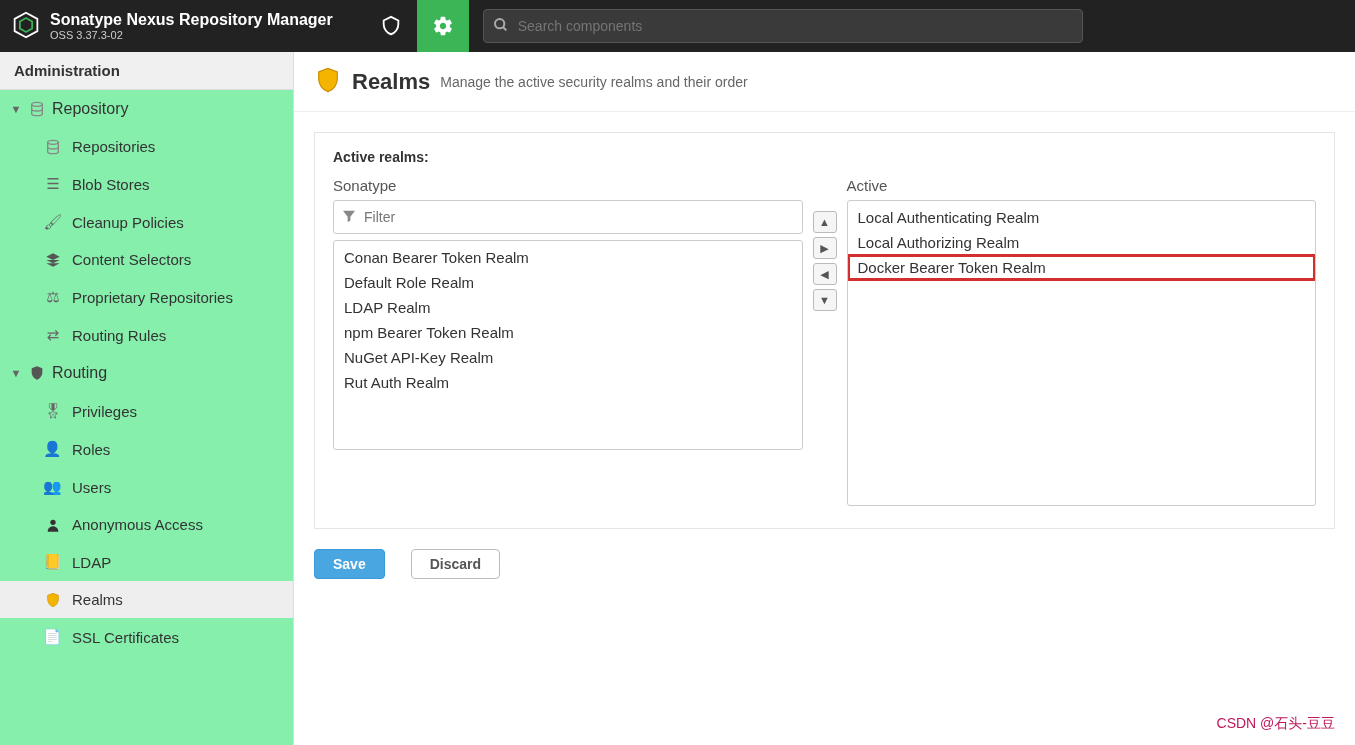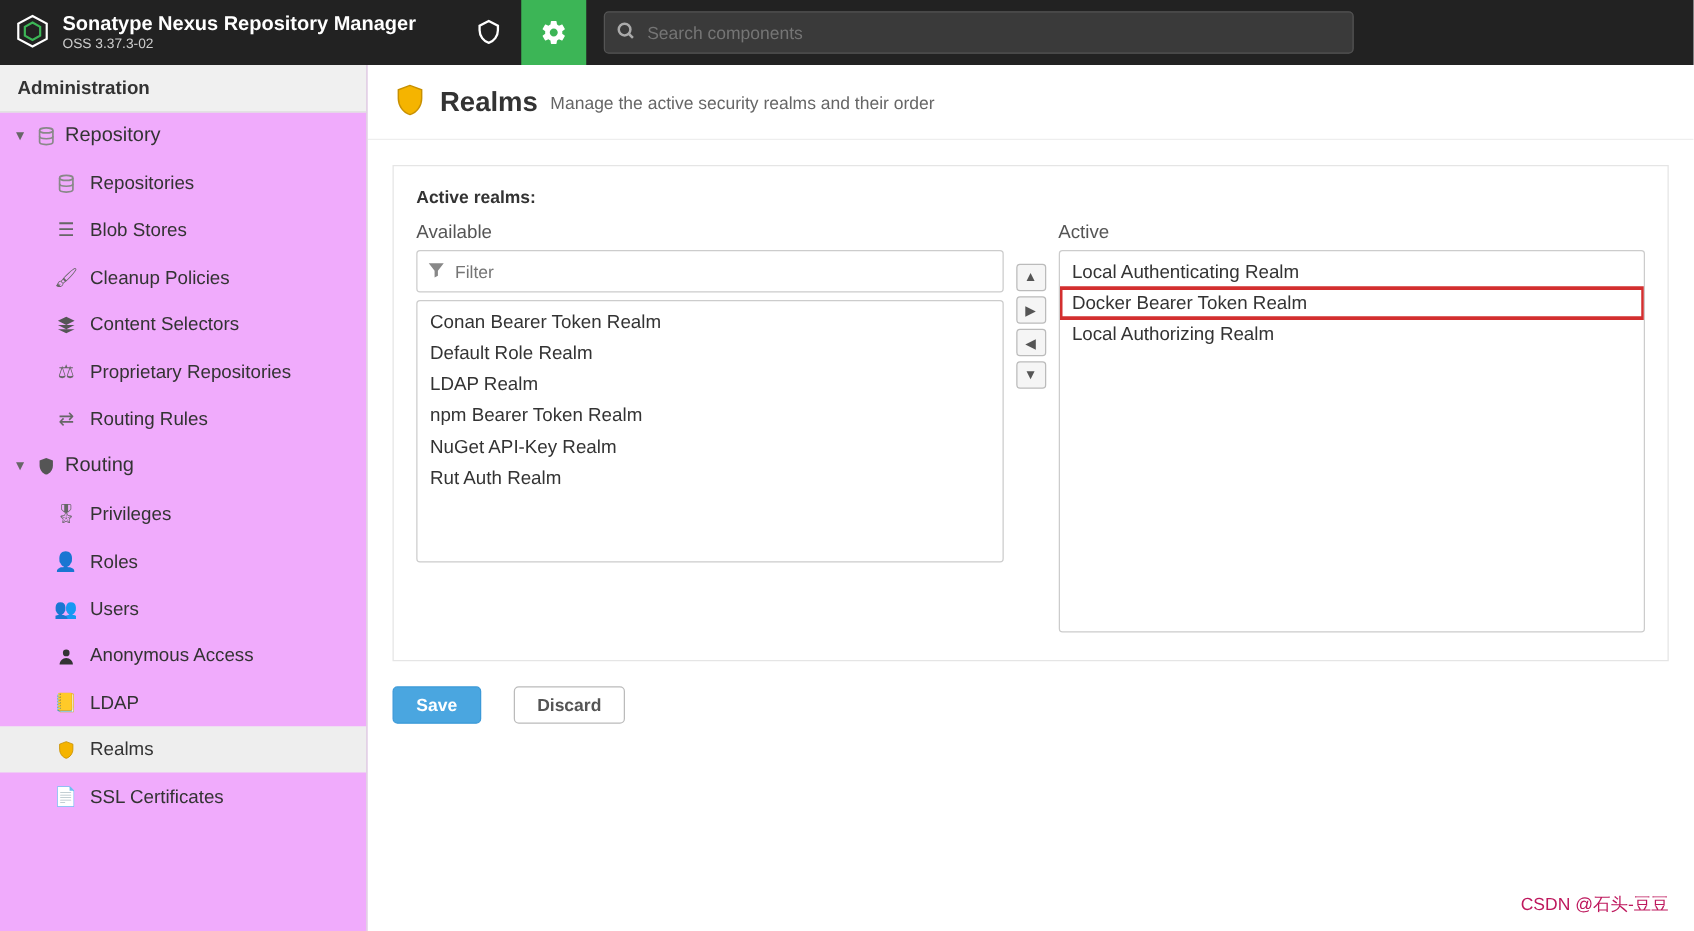--- a/index.html
+++ b/index.html
@@ -14,21 +14,21 @@
 .header-icons { display: flex; align-items: center; margin-left: 20px; }
 .hbtn { width: 52px; height: 52px; display: flex; align-items: center; justify-content: center; cursor: pointer; }
 .hbtn.active { background: #3cb556; }
 .search-wrap { flex: 1; margin-left: 14px; margin-right: 20px; }
 .search-box { position: relative; max-width: 600px; }
 .search-box input { width: 100%; height: 34px; background: #3a3a3a; border: 1px solid #555; border-radius: 4px; color: #ddd; padding: 0 10px 0 34px; font-size: 14px; outline: none; }
 .search-box .sicon { position: absolute; left: 10px; top: 8px; color: #aaa; }
 
 
 .layout { display: flex; height: calc(100vh - 52px); }
-.sidebar { width: 294px; border-right: 1px solid #ddd; background: #f0abfc; overflow-y: auto; position: relative; }
+.sidebar { width: 294px; border-right: 1px solid #ddd; background: #86efac; overflow-y: auto; position: relative; }
 .sb-header { background: #f0f0f0; padding: 10px 14px; font-weight: 700; color: #333; font-size: 15px; border-bottom: 1px solid #ddd; }
 .sb-group { }
 .sb-parent { display: flex; align-items: center; padding: 10px 10px; cursor: pointer; gap: 6px; font-size: 16px; color: #333; }
 .sb-parent .tw { width: 12px; text-align: center; font-size: 11px; color: #666; }
 .sb-item { display: flex; align-items: center; padding: 10px 10px 10px 44px; cursor: pointer; gap: 10px; font-size: 15px; color: #333; }
 .sb-item.selected { background: #eee; }
 .sb-ico { width: 18px; display: inline-flex; justify-content: center; color: #666; }
 
 
 .main { flex: 1; background: #fff; overflow: auto; }
@@ -206,21 +206,21 @@
             <path d="M12 2L4 5v6c0 5 3.4 9.7 8 11 4.6-1.3 8-6 8-11V5l-8-3z"></path>
           </svg></span>
       <span class="page-title">Realms</span>
       <span class="page-desc">Manage the active security realms and their order</span>
     </div>
 
     <div class="panel">
       <div class="section-label">Active realms:</div>
       <div class="dual-wrap">
         <div class="col">
-          <div class="col-title">Available</div>
+          <div class="col-title">Sonatype</div>
           <div class="filter-box">
             <span class="ficon"><svg width="16" height="16" viewBox="0 0 24 24" fill="#888">
                   <path d="M3 4h18l-7 9v6l-4 2v-8L3 4z"></path>
                 </svg></span>
             <input type="text" placeholder="Filter" style="">
           </div>
           <div class="listbox" id="available-list">
               <div class="li-item">Conan Bearer Token Realm</div>
               <div class="li-item">Default Role Realm</div>
               <div class="li-item">LDAP Realm</div>
@@ -232,22 +232,22 @@
         <div class="transfer-btns">
           <button class="tbtn">▲</button>
           <button class="tbtn">▶</button>
           <button class="tbtn">◀</button>
           <button class="tbtn">▼</button>
         </div>
         <div class="col">
           <div class="col-title">Active</div>
           <div class="listbox lg" id="active-list">
               <div class="li-item">Local Authenticating Realm</div>
+              <div class="li-item">Local Authorizing Realm</div>
               <div class="li-item highlight">Docker Bearer Token Realm</div>
-              <div class="li-item">Local Authorizing Realm</div>
             </div>
         </div>
       </div>
     </div>
 
     <div class="actions">
       <button class="btn">Save</button>
       <button class="btn secondary">Discard</button>
     </div>
   </div>

